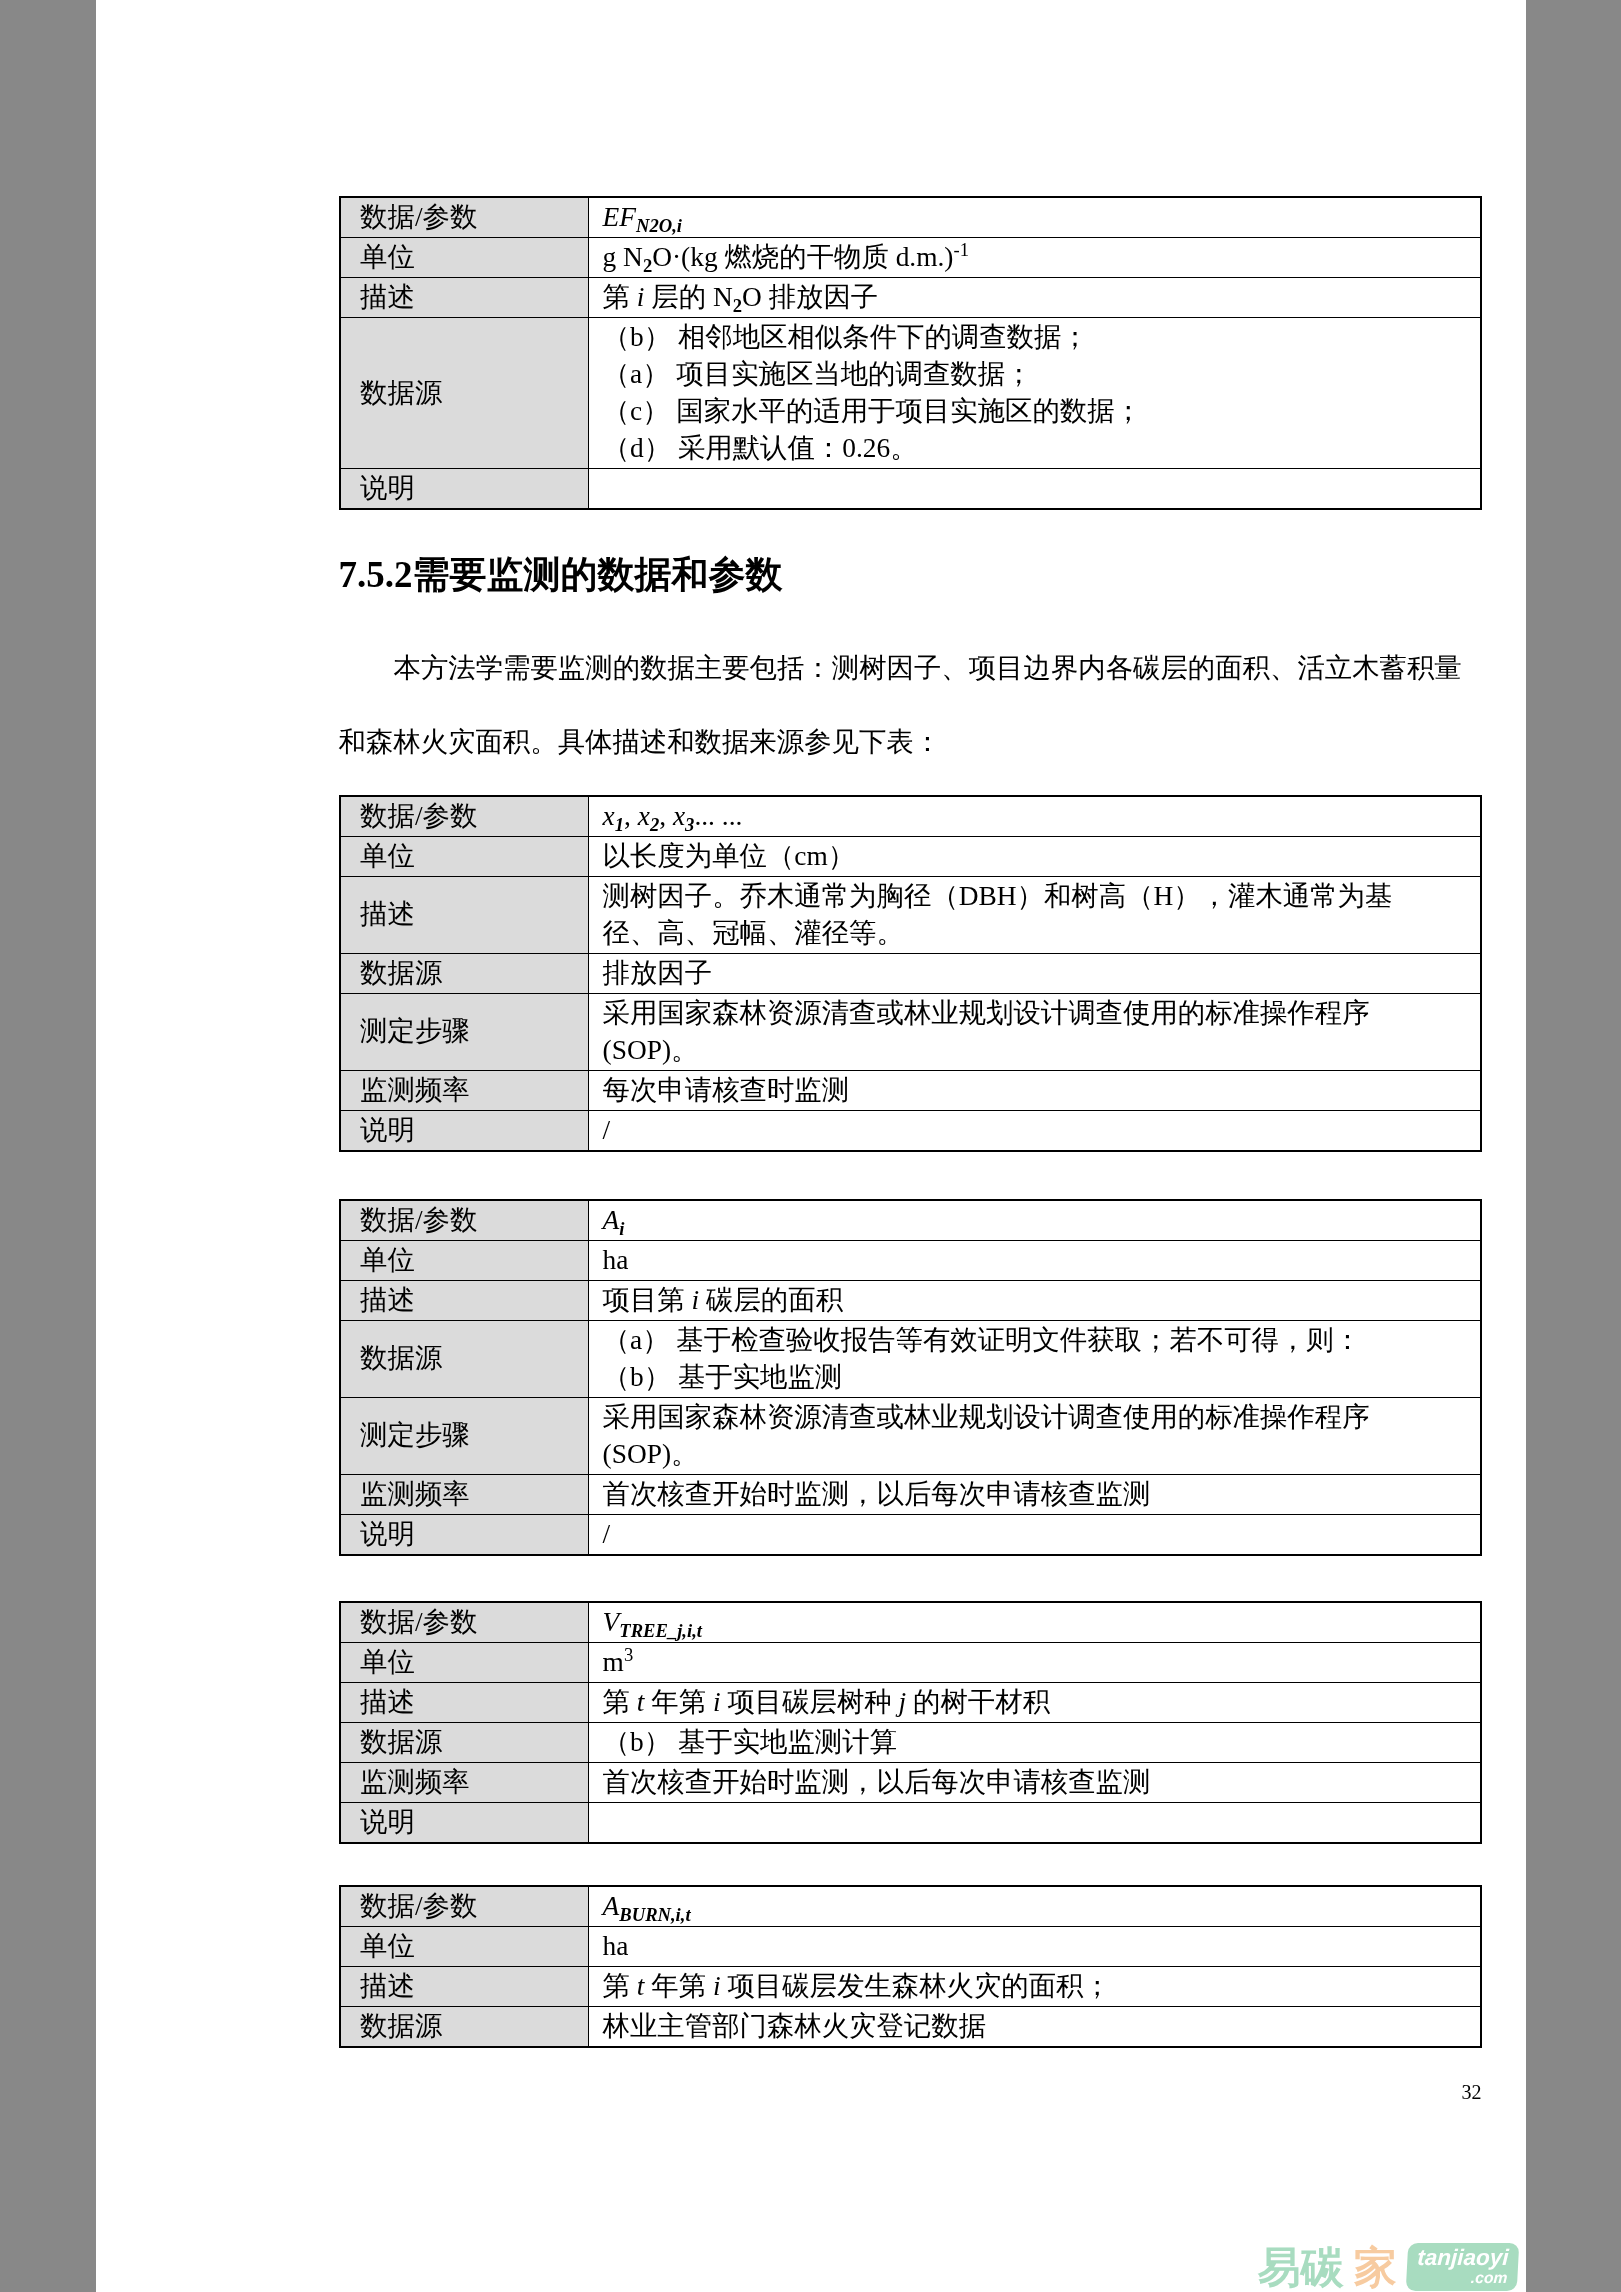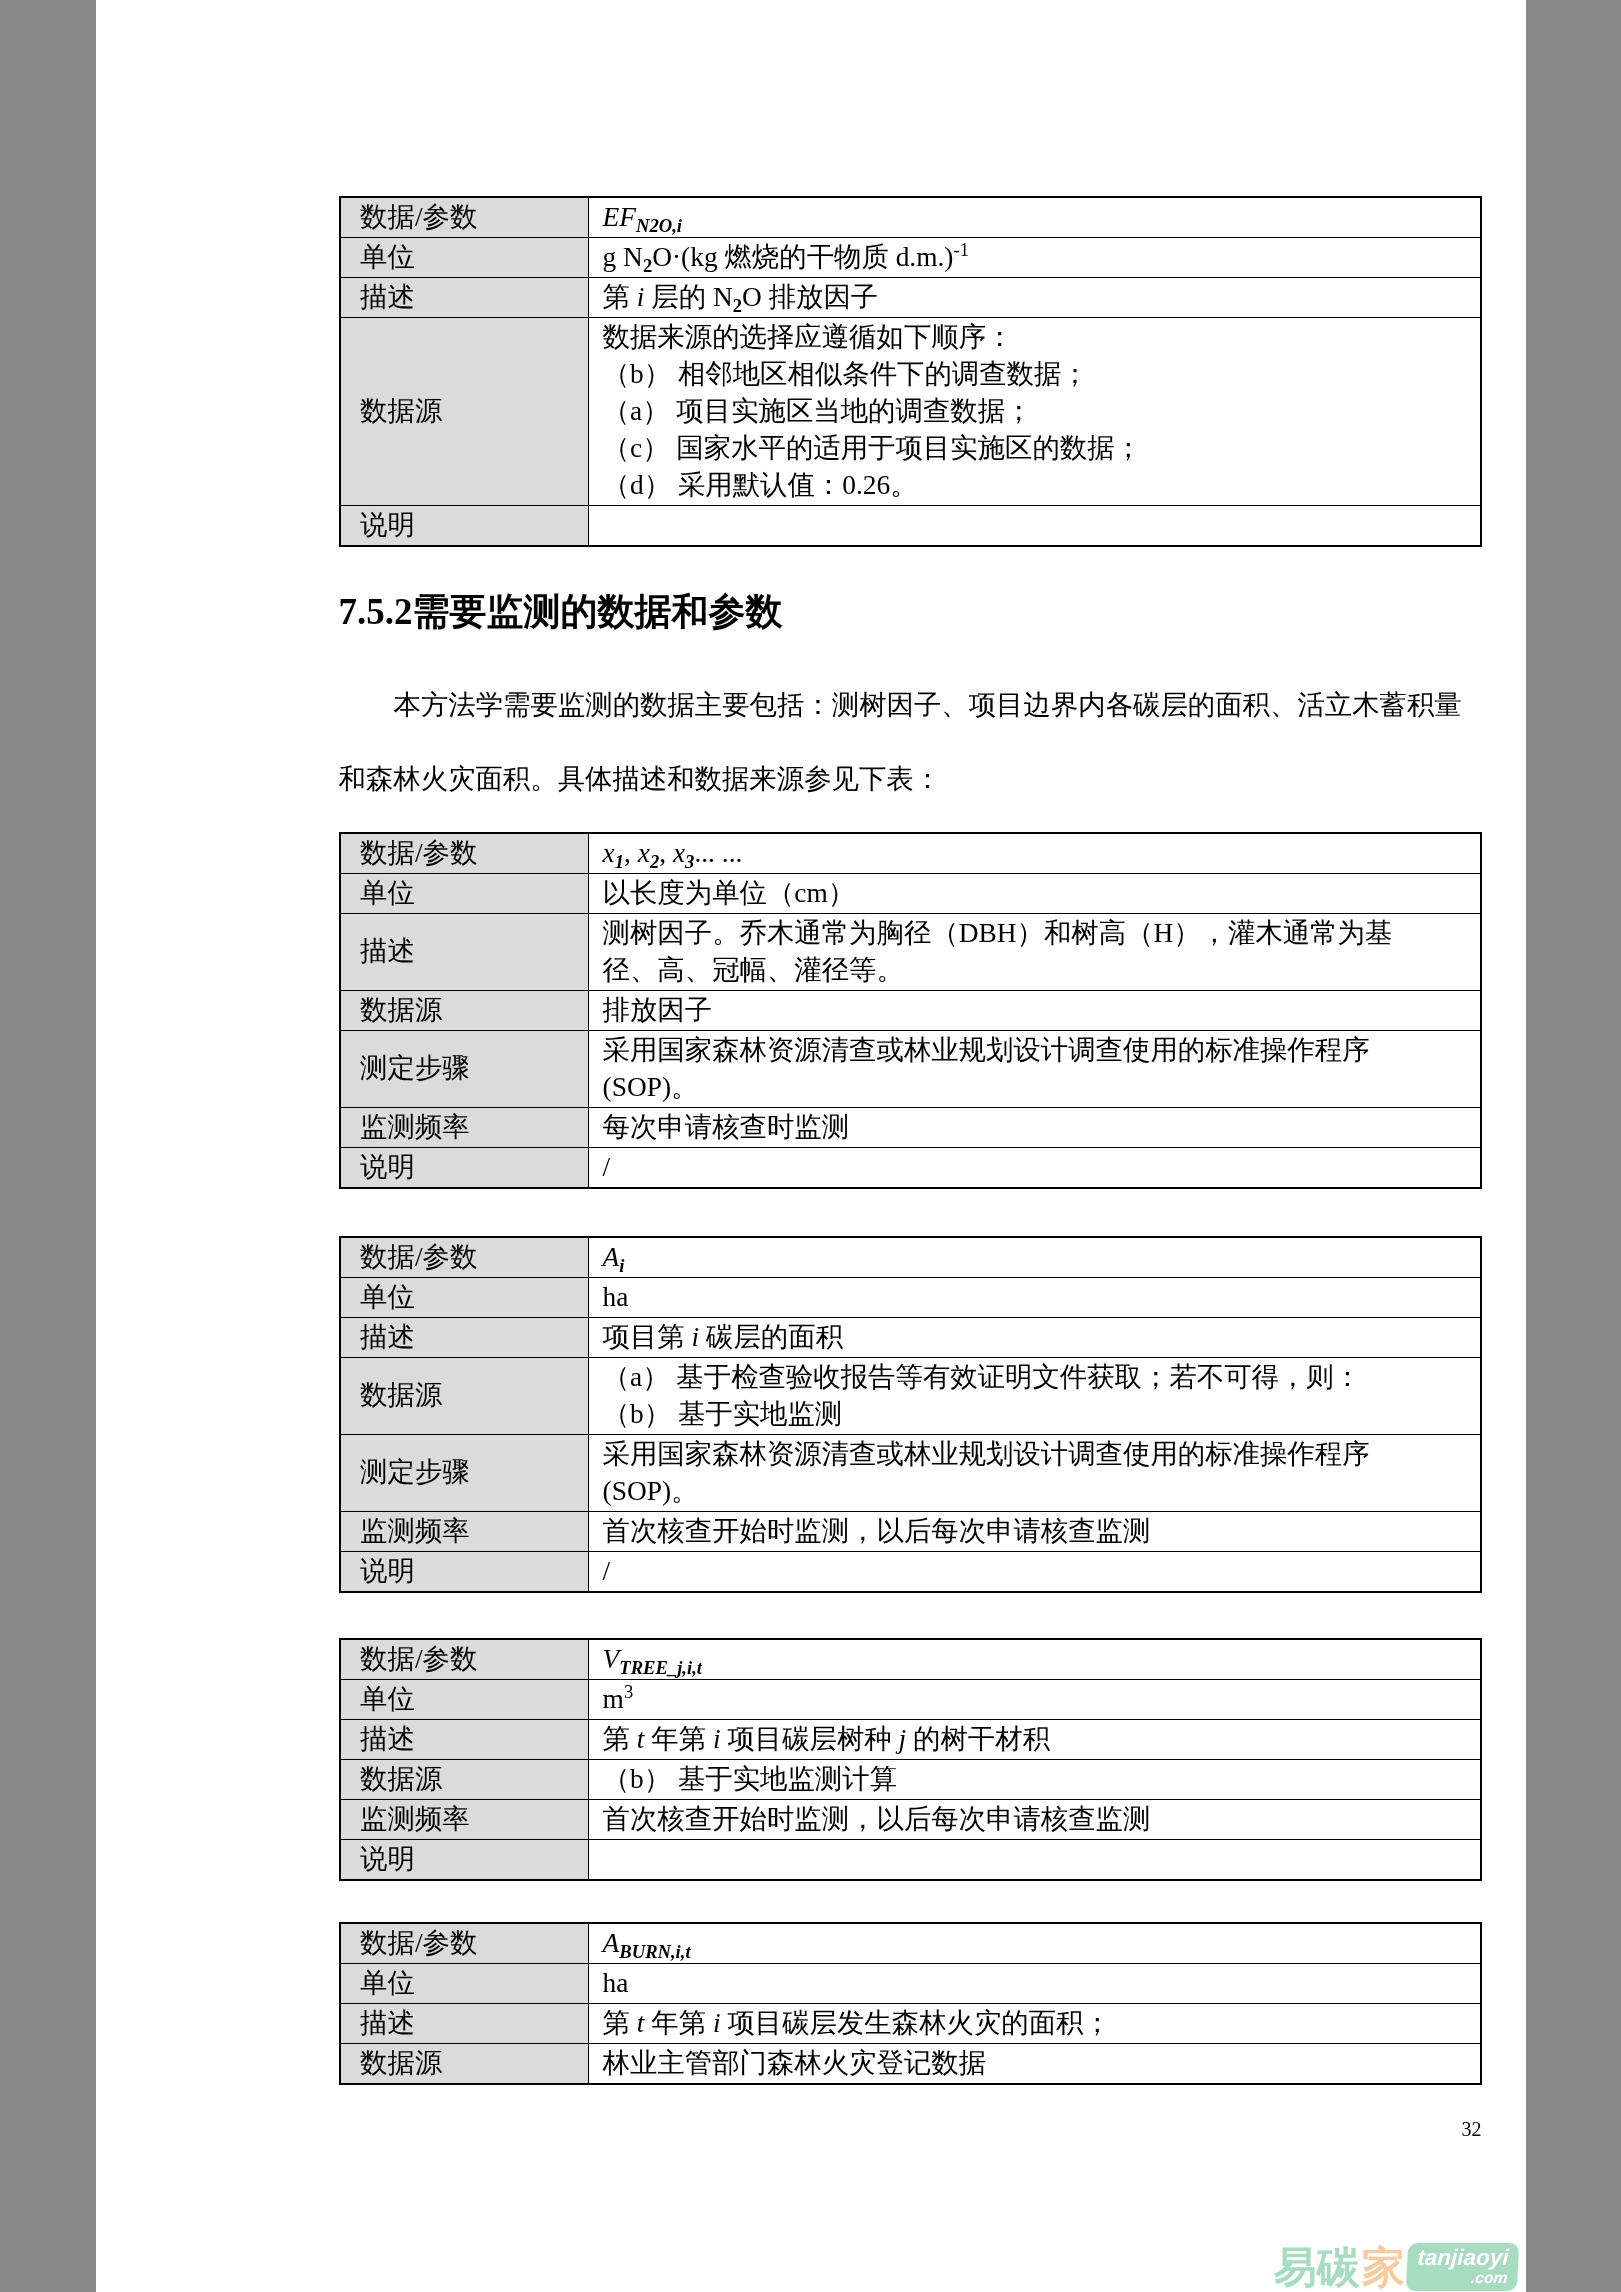--- a/index.html
+++ b/index.html
@@ -57,21 +57,21 @@
 
   .page-number{
     margin-top:33px;
     text-align:right;
     font-size:20px;
   }
 
   
   .watermark{
     position:absolute;right:7.8px;bottom:2px;
-    display:flex;align-items:center;gap:2px;
+    display:flex;align-items:center;gap:10px;
     font-family:"Liberation Sans","DejaVu Sans",sans-serif;
     text-align:right;
   }
   .wm-cn{font-size:43px;font-weight:bold;line-height:1;}
   .wm-green{color:var(--wm-green,#a8dcc0);}
   .wm-orange{color:var(--wm-orange,#f7cba0);}
   .wm-badge{
     background:var(--wm-green,#a8dcc0);
     border-radius:9.8px;
     color:#fff;
@@ -104,21 +104,20 @@
         </div>
         <div class="t-row">
           <div class="t-label">描述</div>
           <div class="t-value">
             <div class="t-line"><span>第 </span><span class="it">i</span><span> 层的 N</span><span class="sb">2</span><span>O 排放因子</span></div>
           </div>
         </div>
         <div class="t-row">
           <div class="t-label">数据源</div>
           <div class="t-value">
-            <div class="t-line"><span>数据来源的选择应遵循如下顺序：</span></div>
             <div class="t-line"><span>（b） 相邻地区相似条件下的调查数据；</span></div>
             <div class="t-line"><span>（a） 项目实施区当地的调查数据；</span></div>
             <div class="t-line"><span>（c） 国家水平的适用于项目实施区的数据；</span></div>
             <div class="t-line"><span>（d） 采用默认值：0.26。</span></div>
           </div>
         </div>
         <div class="t-row">
           <div class="t-label">说明</div>
           <div class="t-value"></div>
         </div>

